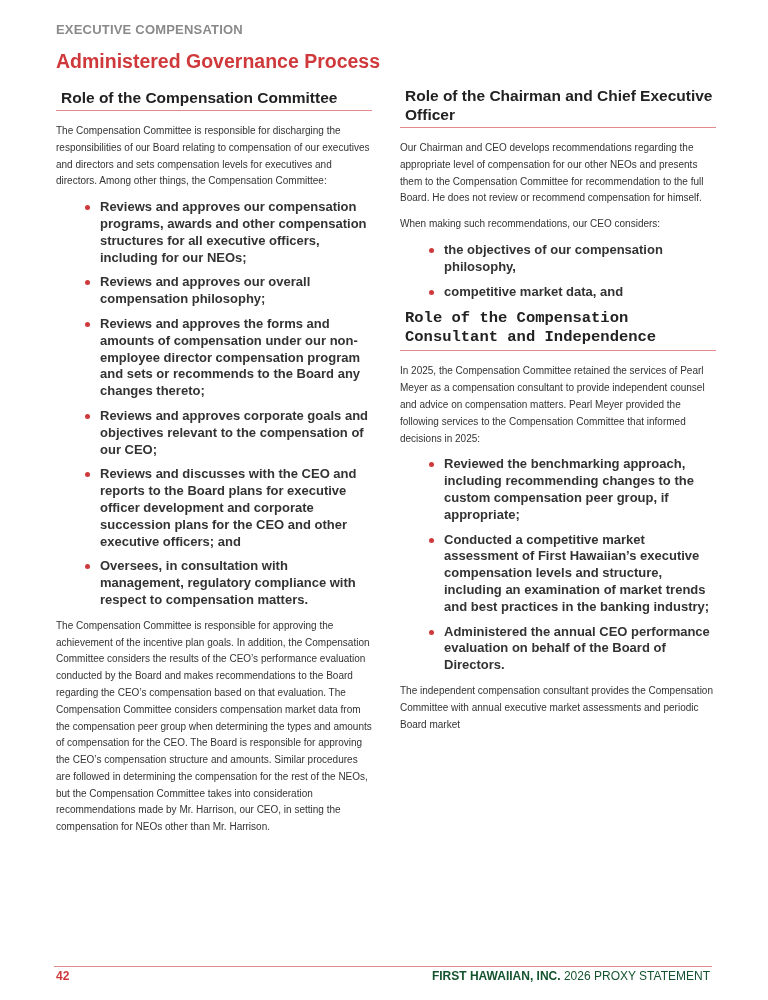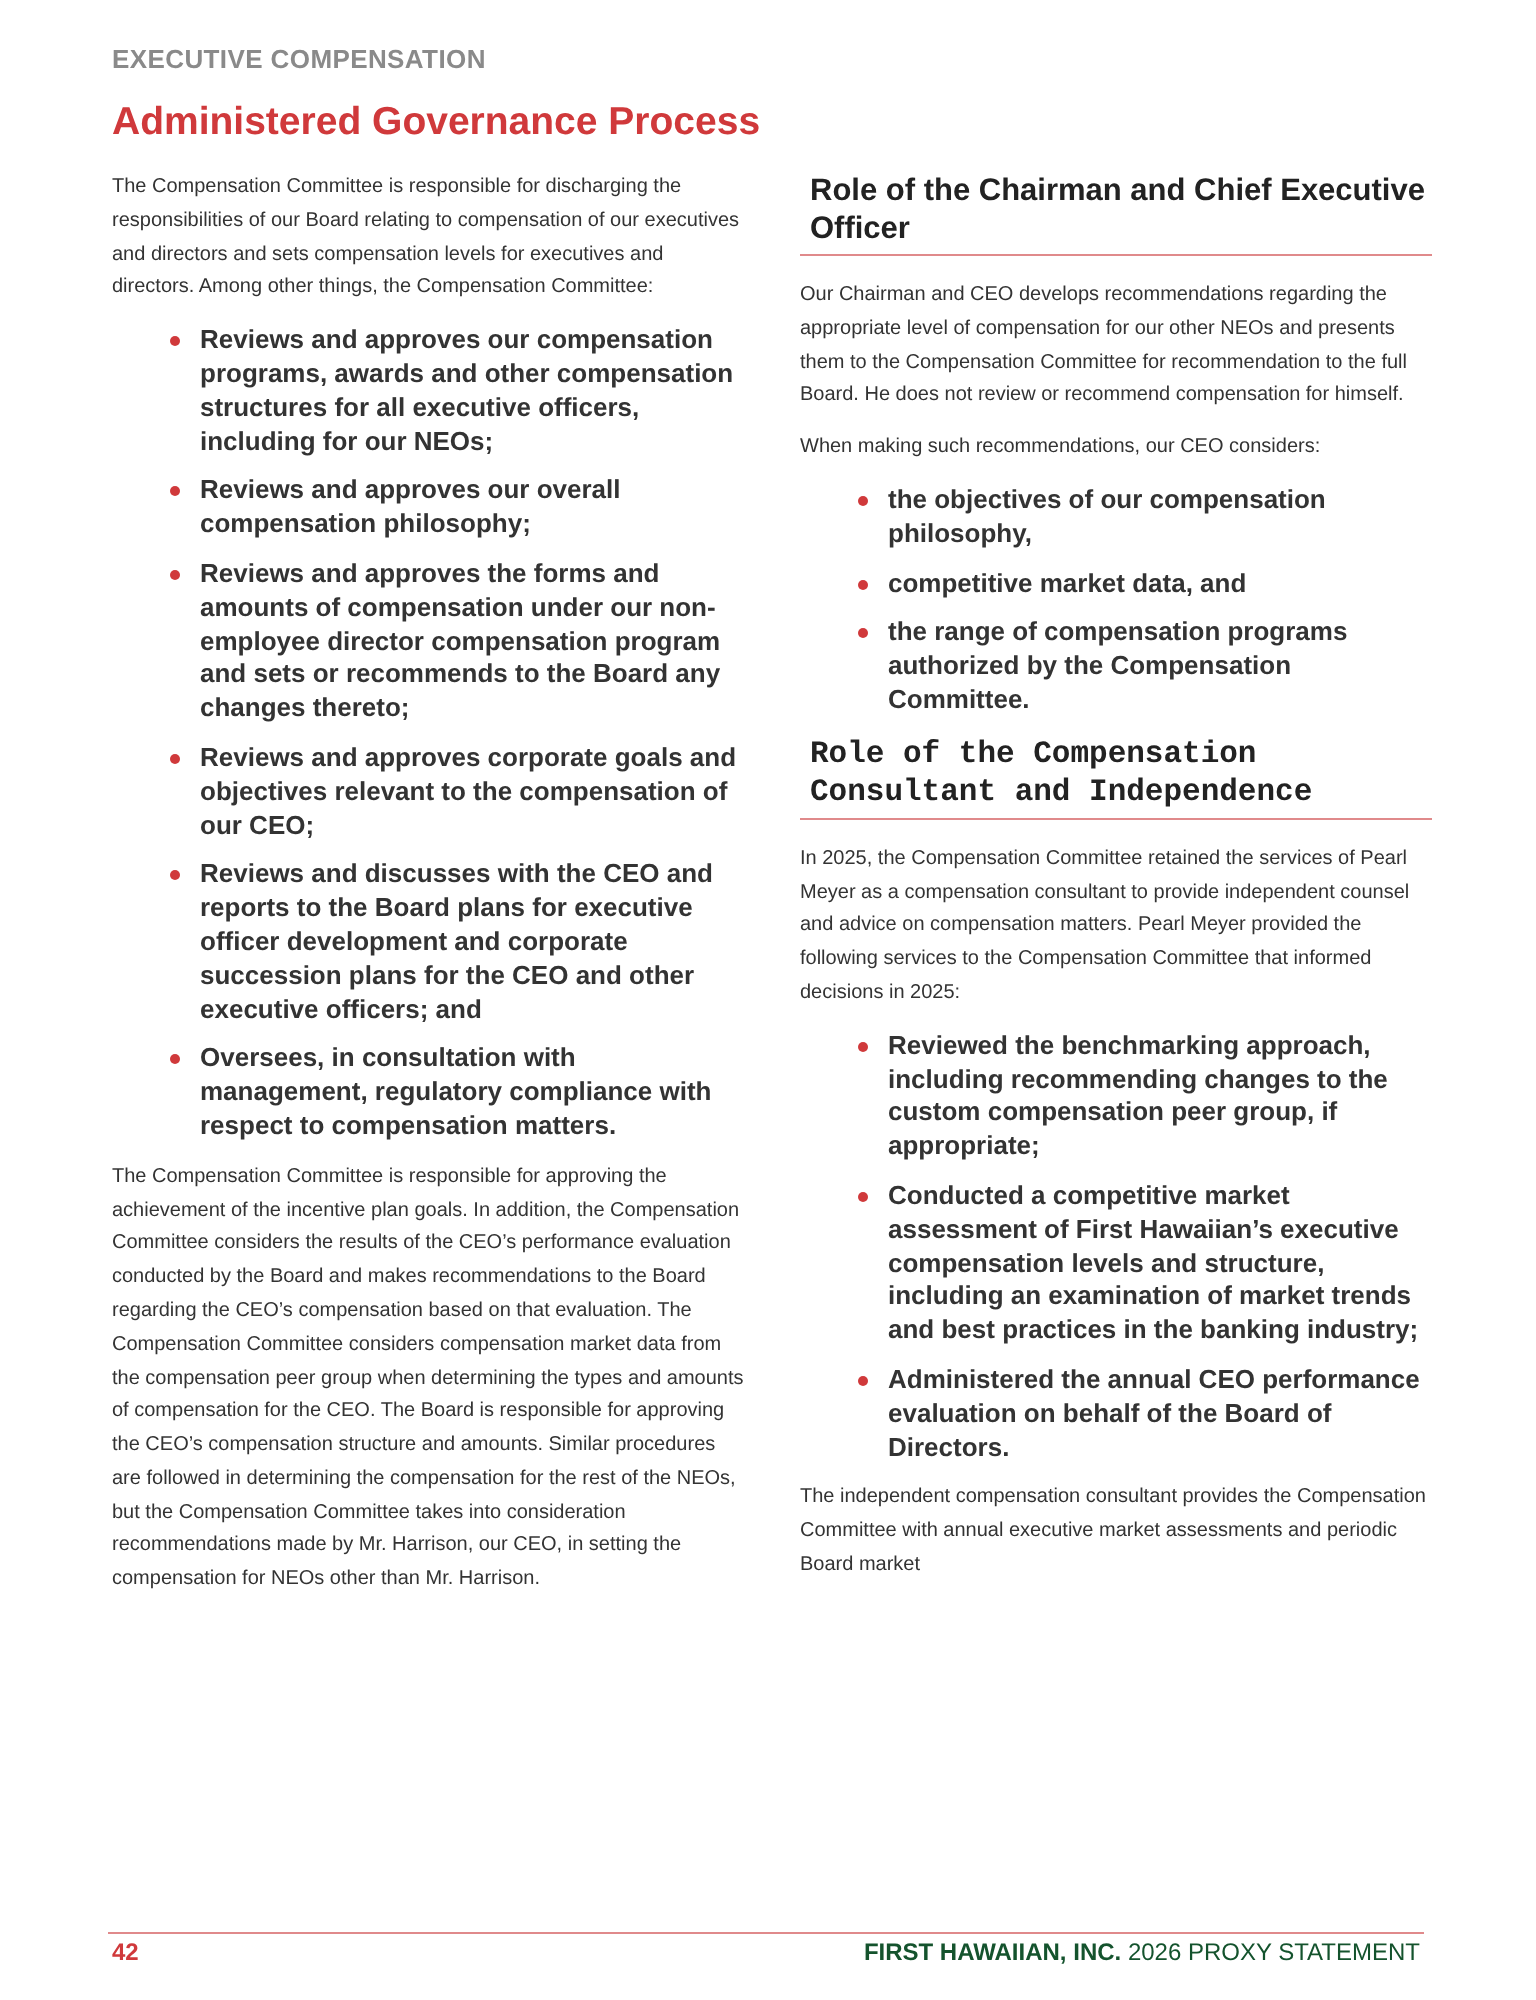--- a/index.html
+++ b/index.html
@@ -25,40 +25,40 @@
   .footer-text { position: absolute; right: 58px; top: 969px; font-size: 12px; color: #14532d; }
   .footer-company { font-weight: bold; }
 </style>
 </head>
 <body>
 
 <div class="section-label">EXECUTIVE COMPENSATION</div>
 <div class="page-title">Administered Governance Process</div>
 
 <div class="col col-left">
+  <div class="sub-heading">Role of the Compensation Committee</div>
   <p>The Compensation Committee is responsible for discharging the responsibilities of our Board relating to compensation of our executives and directors and sets compensation levels for executives and directors. Among other things, the Compensation Committee:</p>
   <ul>
     <li>Reviews and approves our compensation programs, awards and other compensation structures for all executive officers, including for our NEOs;</li>
     <li>Reviews and approves our overall compensation philosophy;</li>
     <li>Reviews and approves the forms and amounts of compensation under our non-employee director compensation program and sets or recommends to the Board any changes thereto;</li>
     <li>Reviews and approves corporate goals and objectives relevant to the compensation of our CEO;</li>
     <li>Reviews and discusses with the CEO and reports to the Board plans for executive officer development and corporate succession plans for the CEO and other executive officers; and</li>
     <li>Oversees, in consultation with management, regulatory compliance with respect to compensation matters.</li>
   </ul>
   <p>The Compensation Committee is responsible for approving the achievement of the incentive plan goals. In addition, the Compensation Committee considers the results of the CEO’s performance evaluation conducted by the Board and makes recommendations to the Board regarding the CEO’s compensation based on that evaluation. The Compensation Committee considers compensation market data from the compensation peer group when determining the types and amounts of compensation for the CEO. The Board is responsible for approving the CEO’s compensation structure and amounts. Similar procedures are followed in determining the compensation for the rest of the NEOs, but the Compensation Committee takes into consideration recommendations made by Mr. Harrison, our CEO, in setting the compensation for NEOs other than Mr. Harrison.</p>
 </div>
 
 <div class="col col-right">
   <div class="sub-heading">Role of the Chairman and Chief Executive Officer</div>
   <p>Our Chairman and CEO develops recommendations regarding the appropriate level of compensation for our other NEOs and presents them to the Compensation Committee for recommendation to the full Board. He does not review or recommend compensation for himself.</p>
   <p>When making such recommendations, our CEO considers:</p>
   <ul>
     <li>the objectives of our compensation philosophy,</li>
     <li>competitive market data, and</li>
-    <li>the range of compensation programs authorized by the Compensation Committee.</li>
   </ul>
 
   <div class="sub-heading" style="font-family:Liberation Mono, monospace;">Role of the Compensation Consultant and Independence</div>
   <p>In 2025, the Compensation Committee retained the services of Pearl Meyer as a compensation consultant to provide independent counsel and advice on compensation matters. Pearl Meyer provided the following services to the Compensation Committee that informed decisions in 2025:</p>
   <ul>
     <li>Reviewed the benchmarking approach, including recommending changes to the custom compensation peer group, if appropriate;</li>
     <li>Conducted a competitive market assessment of First Hawaiian’s executive compensation levels and structure, including an examination of market trends and best practices in the banking industry;</li>
     <li>Administered the annual CEO performance evaluation on behalf of the Board of Directors.</li>
   </ul>
   <p>The independent compensation consultant provides the Compensation Committee with annual executive market assessments and periodic Board market</p>

